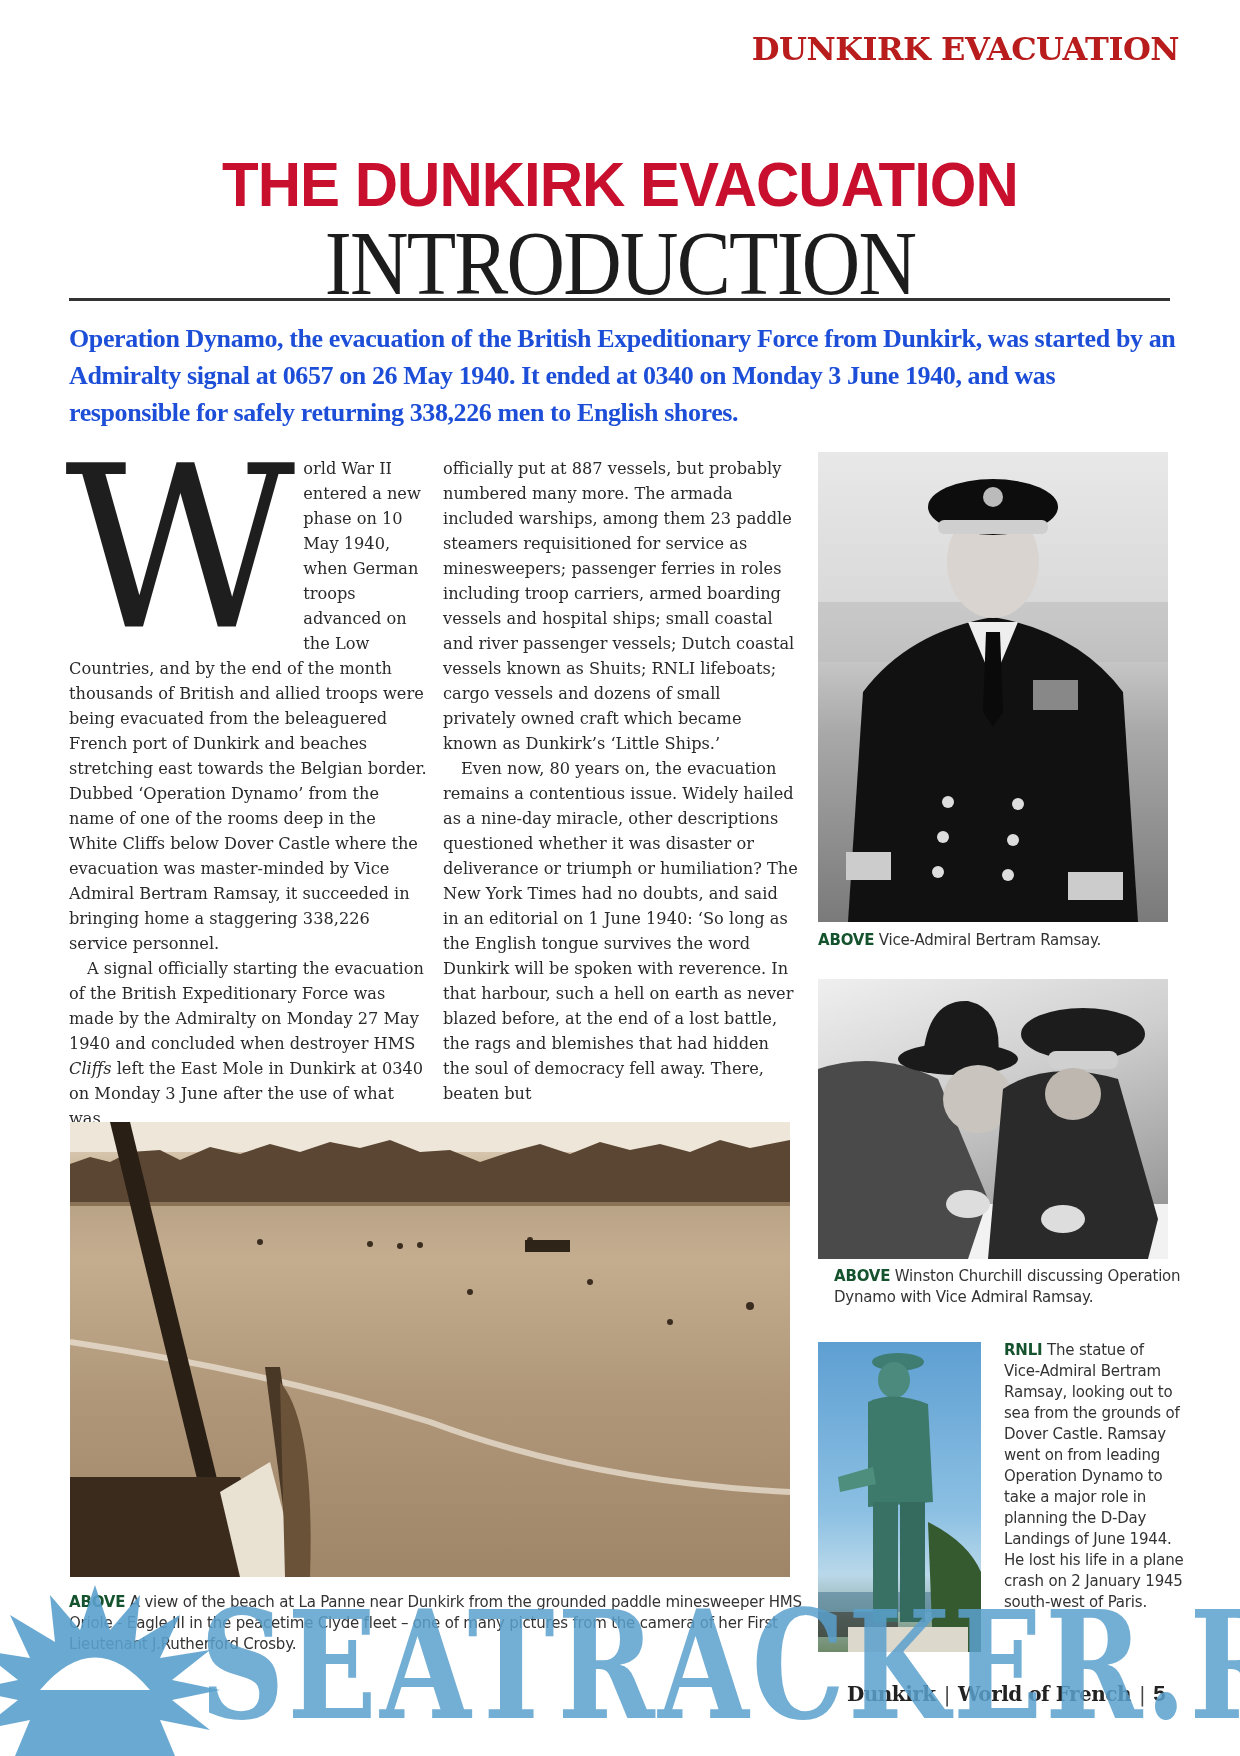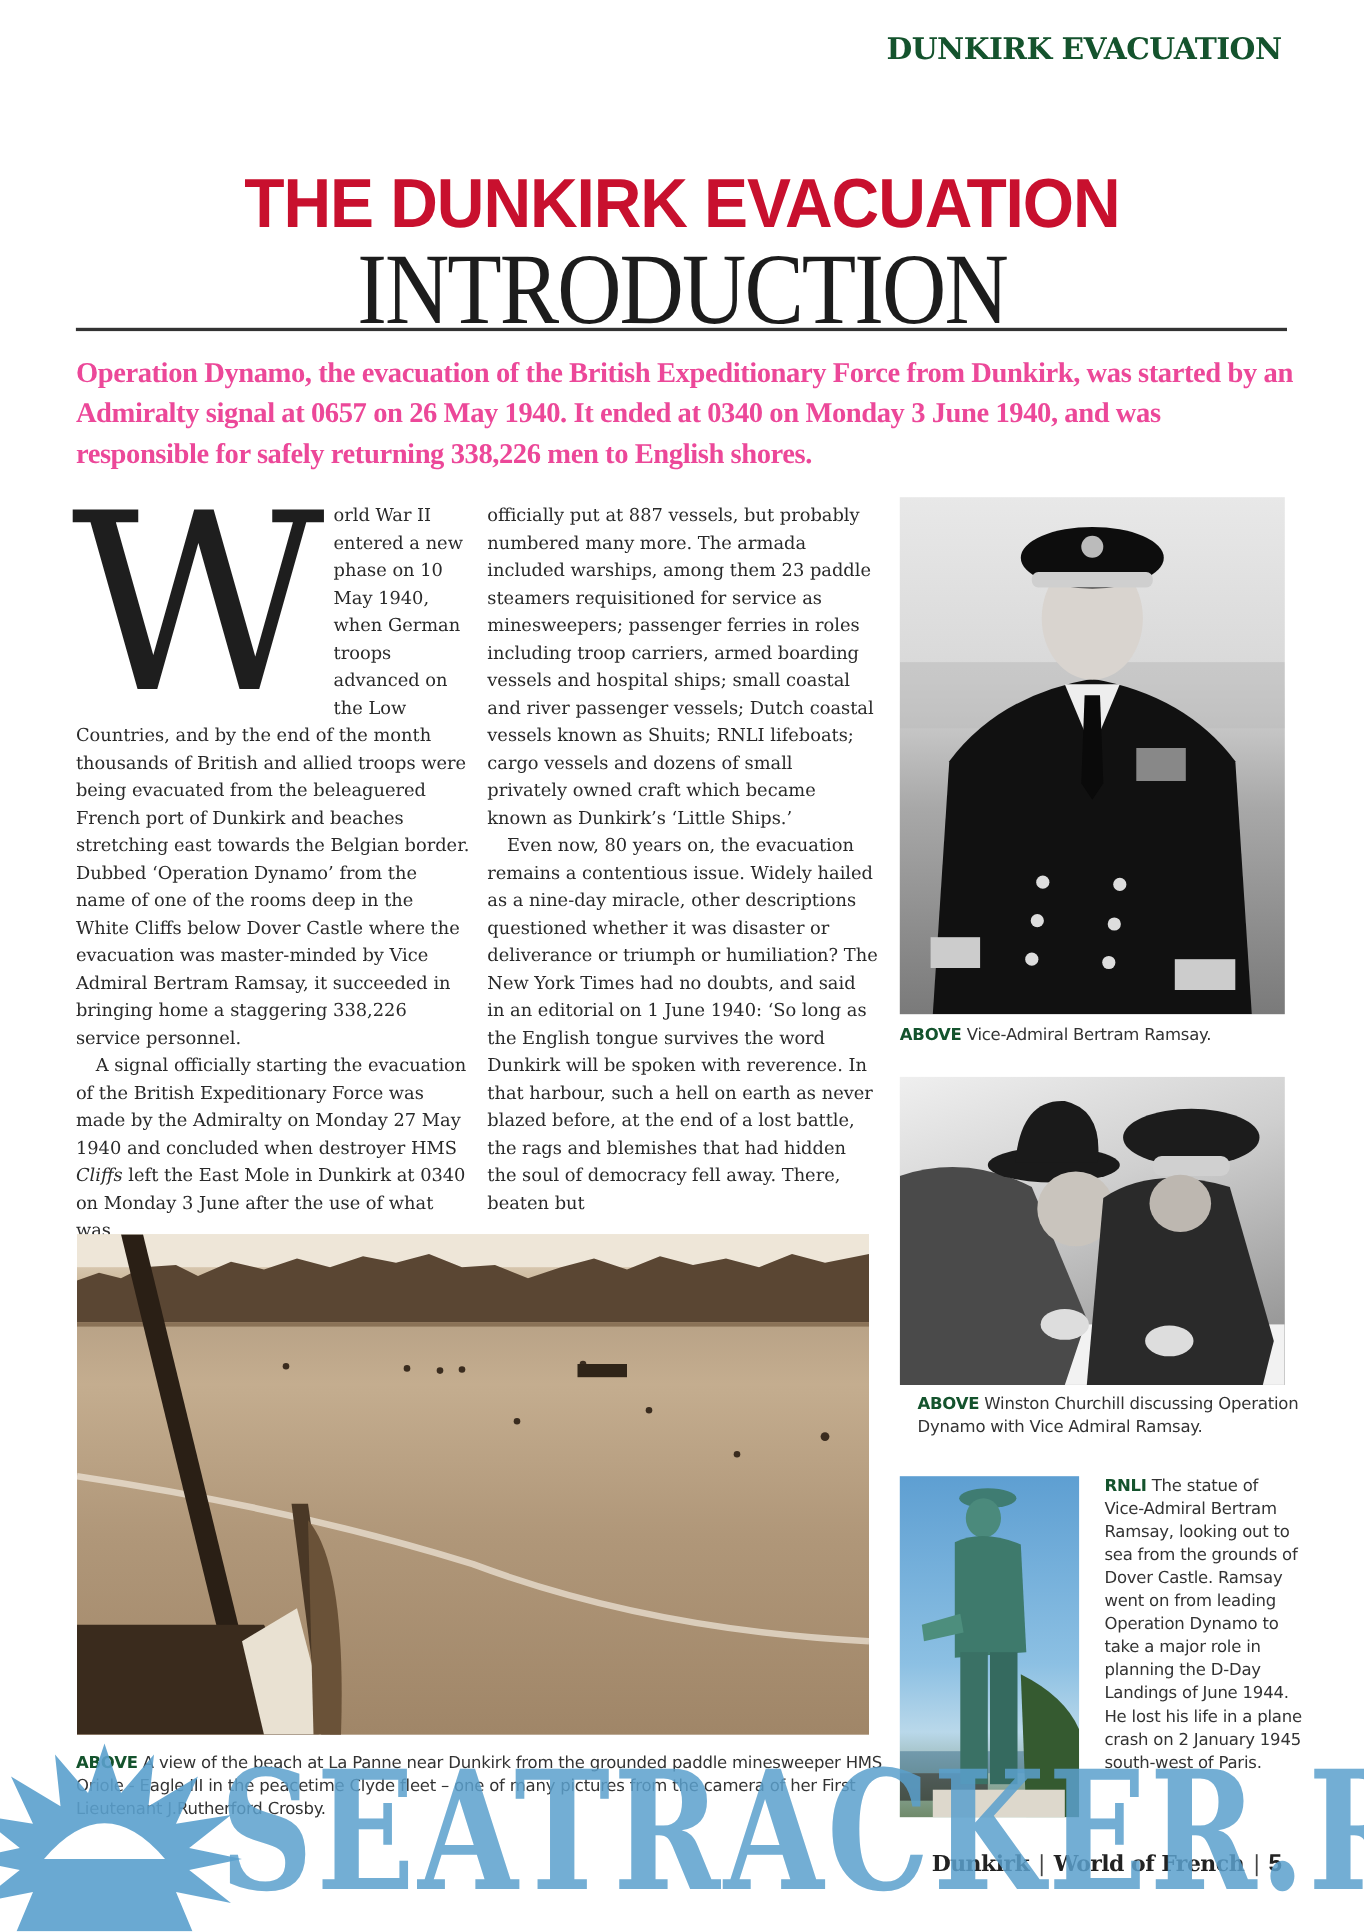--- a/index.html
+++ b/index.html
@@ -1,24 +1,24 @@
 <!DOCTYPE html>
 <html><head>
 <meta charset="utf-8">
 <style>
   html, body { margin: 0; padding: 0; background: #ffffff; }
   body { width: 1240px; height: 1756px; position: relative; overflow: hidden; font-family: "Liberation Serif", serif; color: #222; }
 
-  .running-head { position: absolute; right: 75px; top: 30px; font-family: "DejaVu Serif", serif; font-weight: bold; font-size: 27px; letter-spacing: -0.5px; color: #14532d; }
+  .running-head { position: absolute; right: 61px; top: 30px; font-family: "DejaVu Serif", serif; font-weight: bold; font-size: 32px; letter-spacing: -0.5px; color: #b91c1c; }
 
   .kicker { position: absolute; left: 0; width: 1240px; top: 150px; text-align: center; font-family: "Liberation Sans", sans-serif; font-weight: bold; font-size: 60px; color: #c8102e; letter-spacing: -1px; transform: scaleY(1.05); }
   .title { position: absolute; left: 0; width: 1240px; top: 210px; text-align: center; font-family: "Liberation Serif", serif; font-size: 92px; color: #1c1c1c; letter-spacing: -2px; transform: scaleX(0.88); transform-origin: center; }
   .title-rule { position: absolute; left: 69px; width: 1101px; top: 298px; height: 3px; background: #333; }
 
-  .standfirst { position: absolute; left: 69px; top: 320px; width: 1110px; font-family: "Liberation Serif", serif; font-weight: bold; font-size: 26px; line-height: 37px; color: #ec4899; letter-spacing: -0.4px; }
+  .standfirst { position: absolute; left: 69px; top: 320px; width: 1110px; font-family: "Liberation Serif", serif; font-weight: bold; font-size: 26px; line-height: 37px; color: #1d4ed8; letter-spacing: -0.4px; }
 
   .body-col { position: absolute; font-family: "DejaVu Serif", serif; font-size: 16.2px; line-height: 25px; color: #2a2a2a; }
   .col1 { left: 69px; top: 456px; width: 360px; }
   .col2 { left: 443px; top: 456px; width: 355px; }
   .body-col p { margin: 0; }
   .body-col p.indent { text-indent: 18px; }
   .dropcap { float: left; font-family: "DejaVu Serif", serif; font-size: 224px; line-height: 170px; height: 170px; margin: 0 8px 0 -4px; padding-top: 8px; color: #1e1e1e; }
   .body-col em { font-style: italic; }
 
   .photo { position: absolute; overflow: hidden; }

